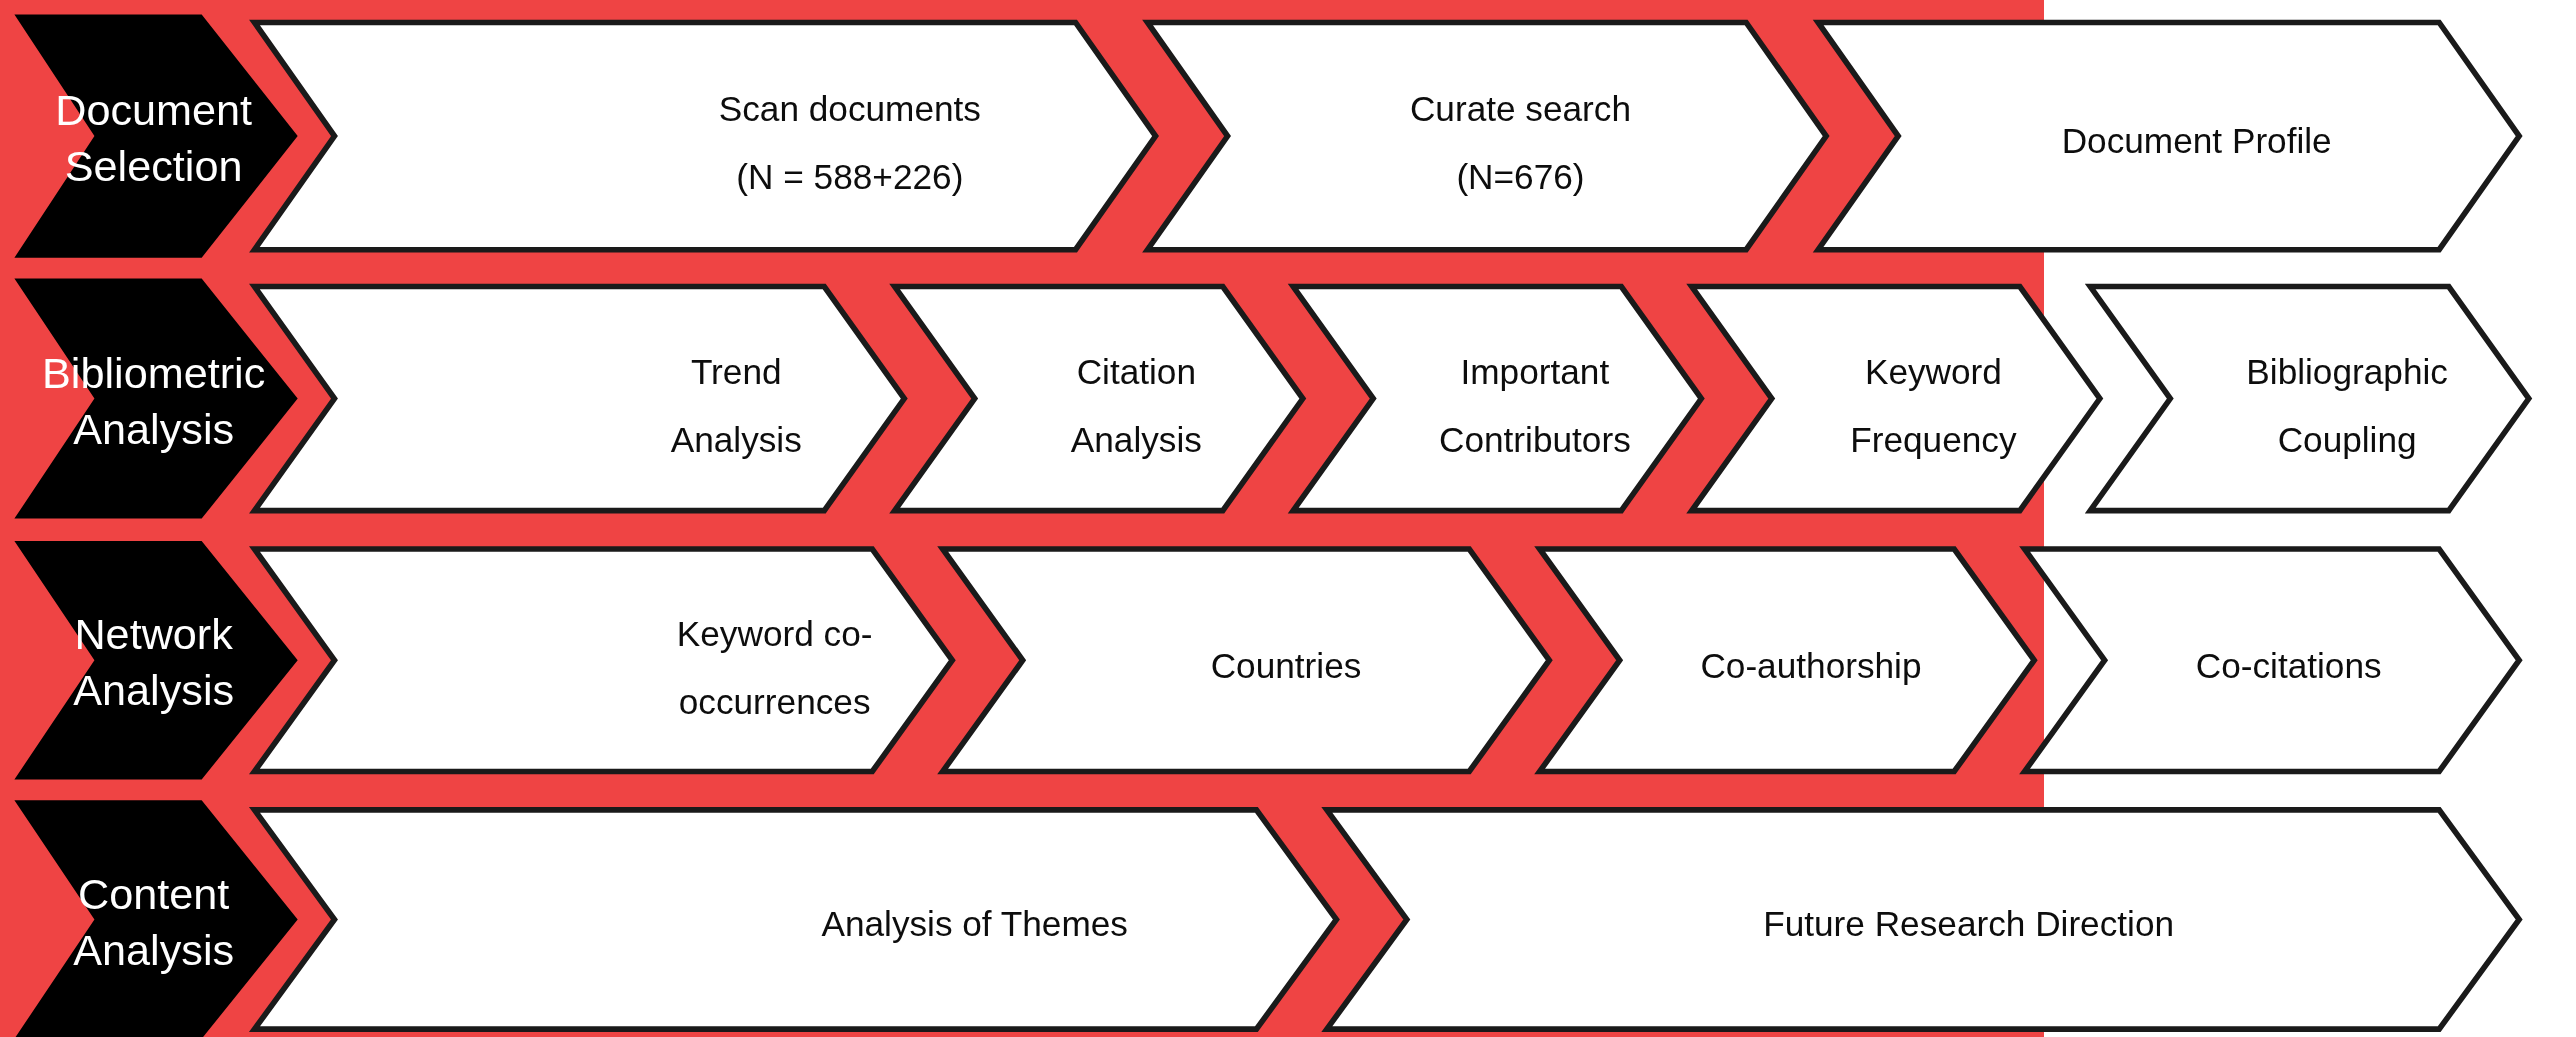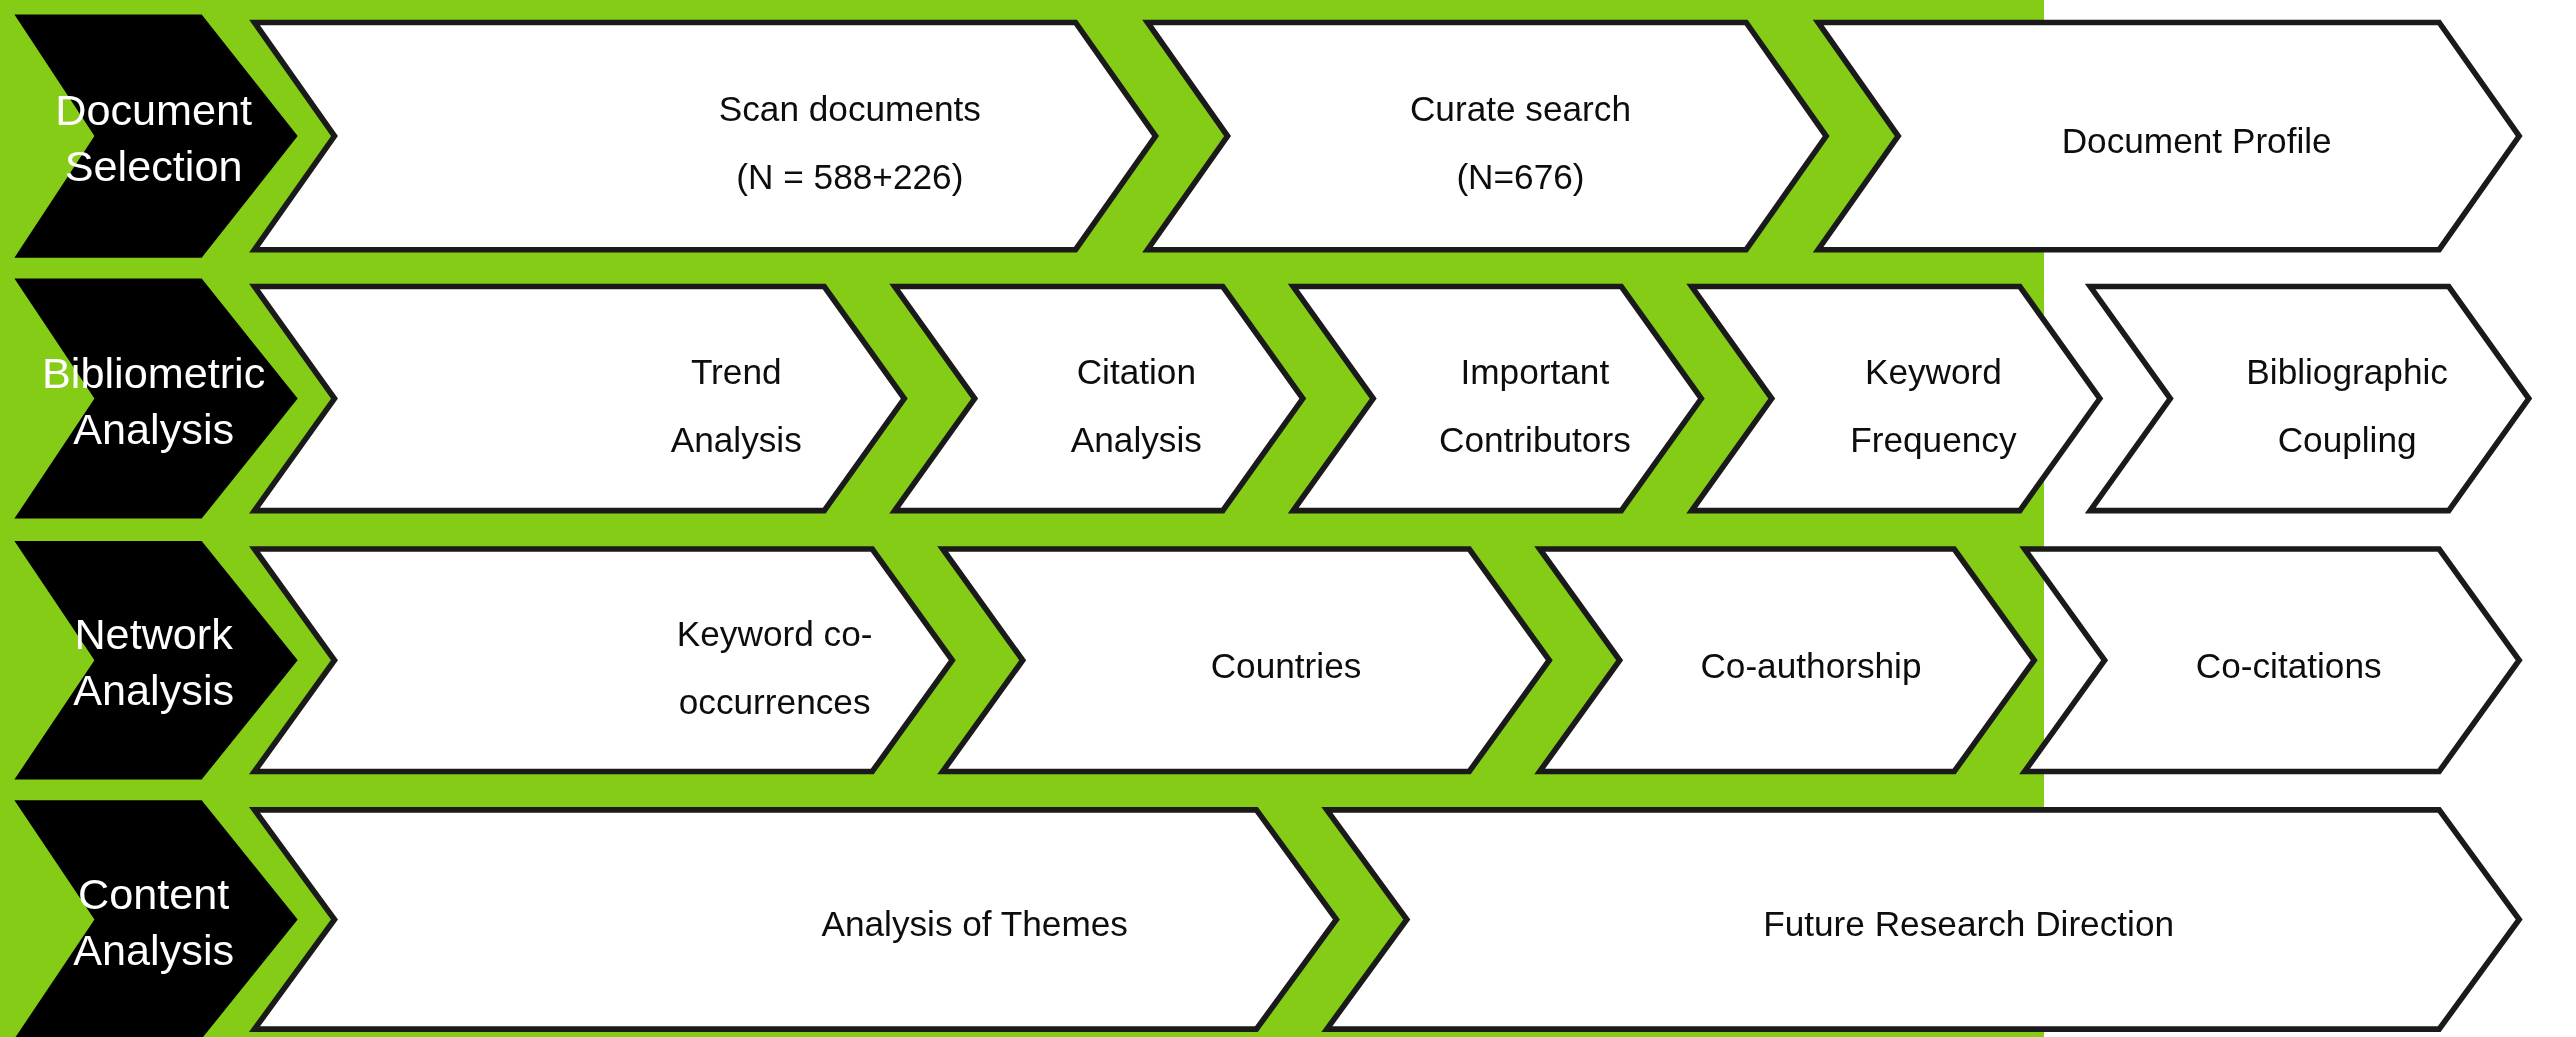--- a/index.html
+++ b/index.html
@@ -10,21 +10,21 @@
   body {
     width: 2576px;
     height: 1038px;
     font-family: "Liberation Sans", sans-serif;
     overflow: hidden;
   }
   #diagram-root {
     position: relative;
     width: 2044px;
     height: 1038px;
-    background: #84cc16;
+    background: #ef4444;
   }
   svg.flow-svg {
     display: block;
     width: 2576px;
     height: 1038px;
   }
   .chev-label-text {
     font-family: "Liberation Sans", sans-serif;
     font-size: 54px;
     fill: #ffffff;

